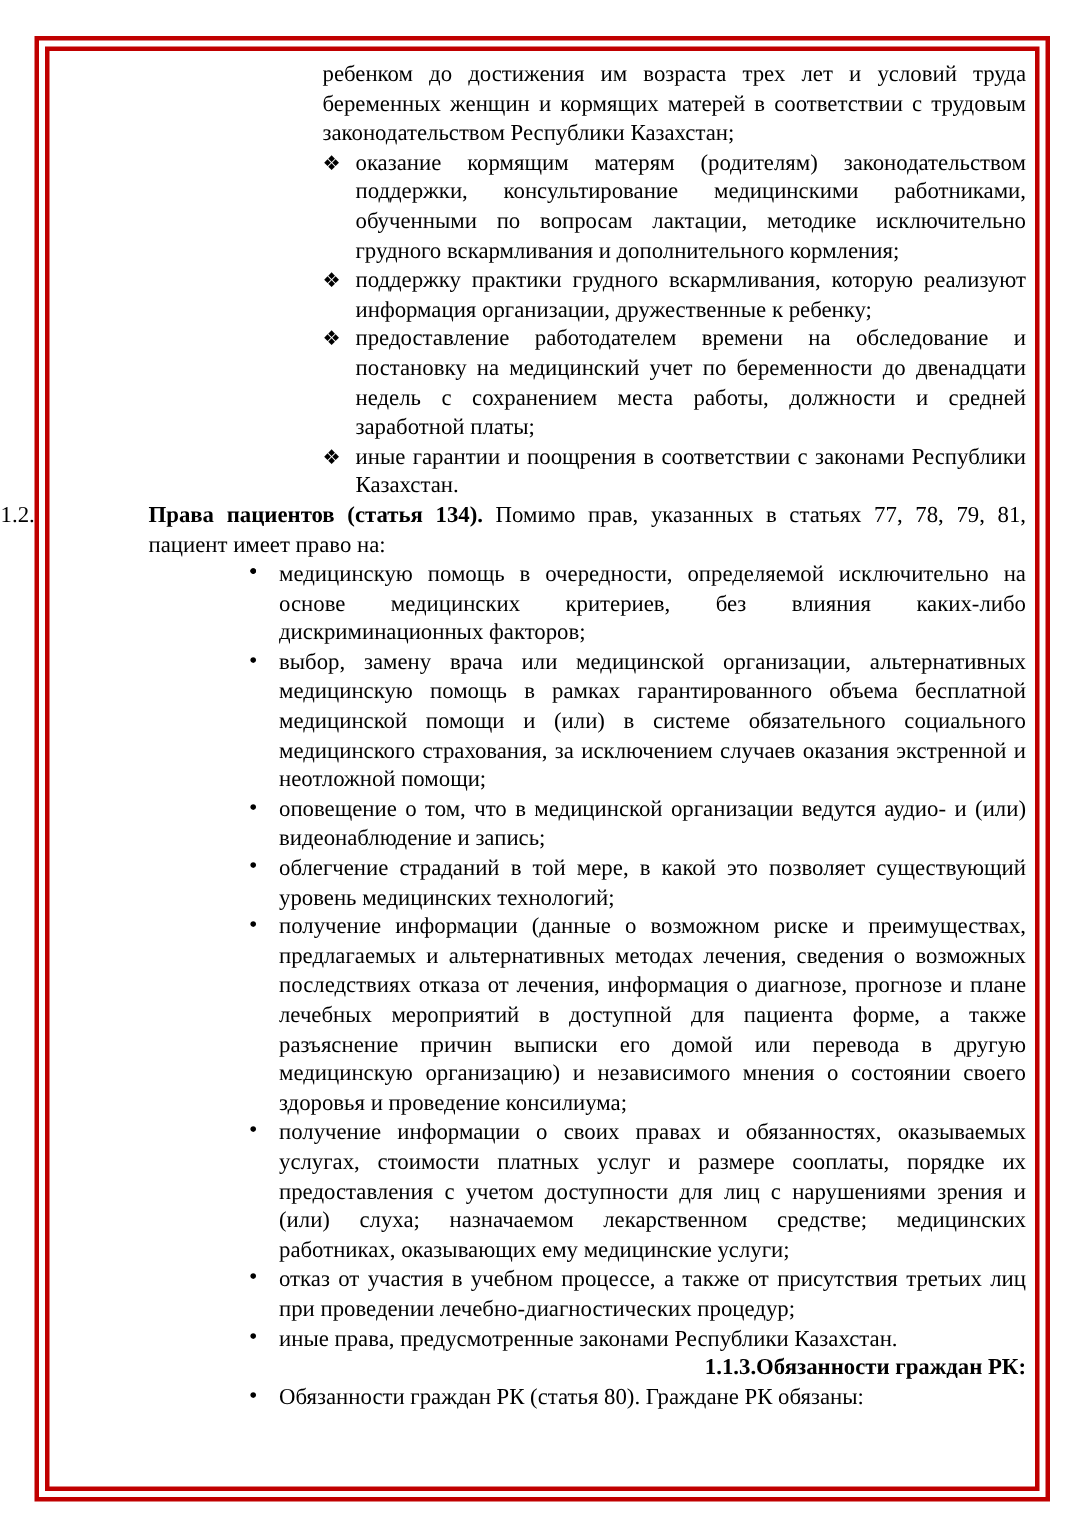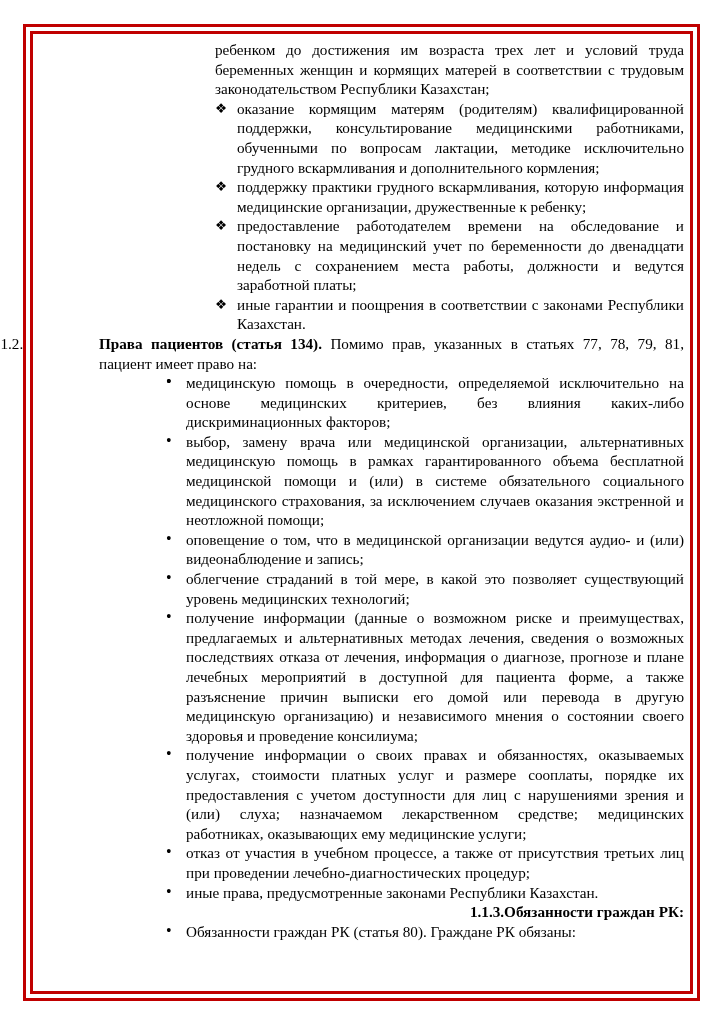--- a/index.html
+++ b/index.html
@@ -139,31 +139,31 @@
   <div id="frame-inner"></div>
 
   <div id="body-text">
 
     <div class="para cont">
       <span class="txt">ребенком до достижения им возраста трех лет и условий труда беременных женщин и кормящих матерей в соответствии с трудовым законодательством Республики Казахстан;</span>
     </div>
 
     <div class="para li-diamond">
       <span class="mk">❖</span>
-      <span class="txt">оказание кормящим матерям (родителям) квалифицированной поддержки, консультирование медицинскими работниками, обученными по вопросам лактации, методике исключительно грудного вскармливания и дополнительного кормления;</span>
-    </div>
-
-    <div class="para li-diamond">
-      <span class="mk">❖</span>
-      <span class="txt">поддержку практики грудного вскармливания, которую информация медицинские организации, дружественные к ребенку;</span>
-    </div>
-
-    <div class="para li-diamond">
-      <span class="mk">❖</span>
-      <span class="txt">предоставление работодателем времени на обследование и постановку на медицинский учет по беременности до двенадцати недель с сохранением места работы, должности и ведутся заработной платы;</span>
+      <span class="txt">оказание кормящим матерям (родителям) законодательством поддержки, консультирование медицинскими работниками, обученными по вопросам лактации, методике исключительно грудного вскармливания и дополнительного кормления;</span>
+    </div>
+
+    <div class="para li-diamond">
+      <span class="mk">❖</span>
+      <span class="txt">поддержку практики грудного вскармливания, которую реализуют информация организации, дружественные к ребенку;</span>
+    </div>
+
+    <div class="para li-diamond">
+      <span class="mk">❖</span>
+      <span class="txt">предоставление работодателем времени на обследование и постановку на медицинский учет по беременности до двенадцати недель с сохранением места работы, должности и средней заработной платы;</span>
     </div>
 
     <div class="para li-diamond">
       <span class="mk">❖</span>
       <span class="txt">иные гарантии и поощрения в соответствии с законами Республики Казахстан.</span>
     </div>
 
     <div class="para heading-row" style="padding-left:55px;text-indent:-55px;margin-left:0;">
       <span class="num-inline">1.1.2.</span><span class="bold">Права пациентов (статья 134).</span><span> Помимо прав, указанных в статьях 77, 78, 79, 81, пациент имеет право на:</span>
     </div>

